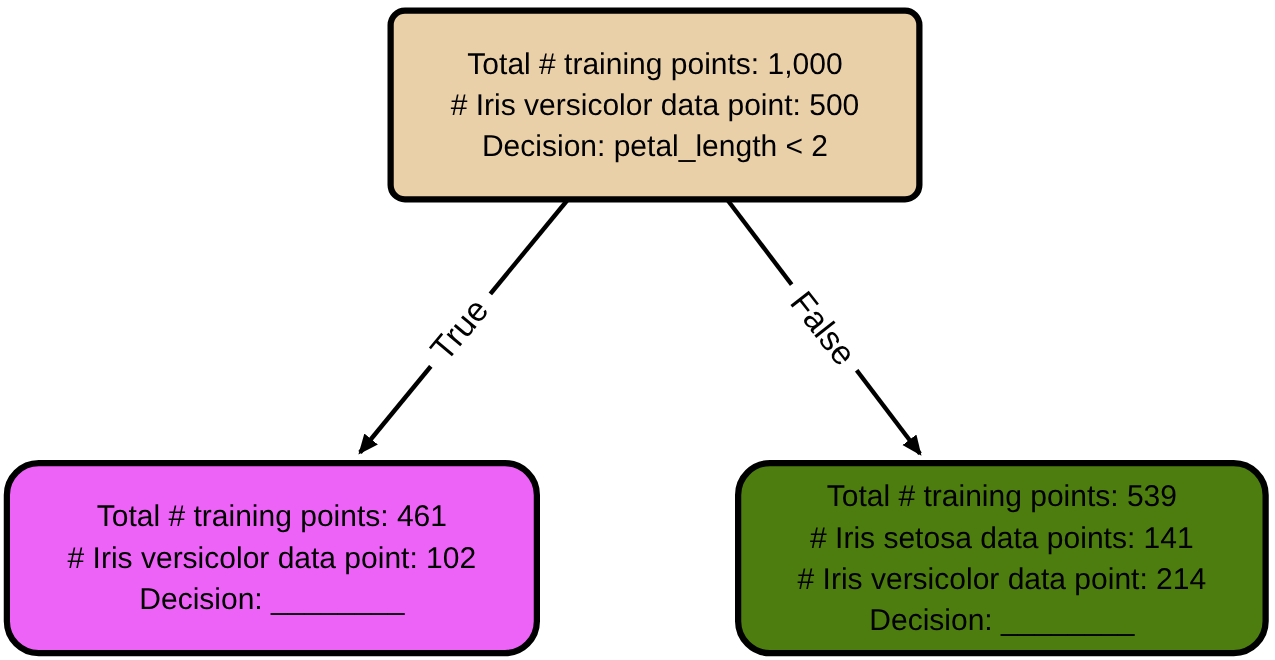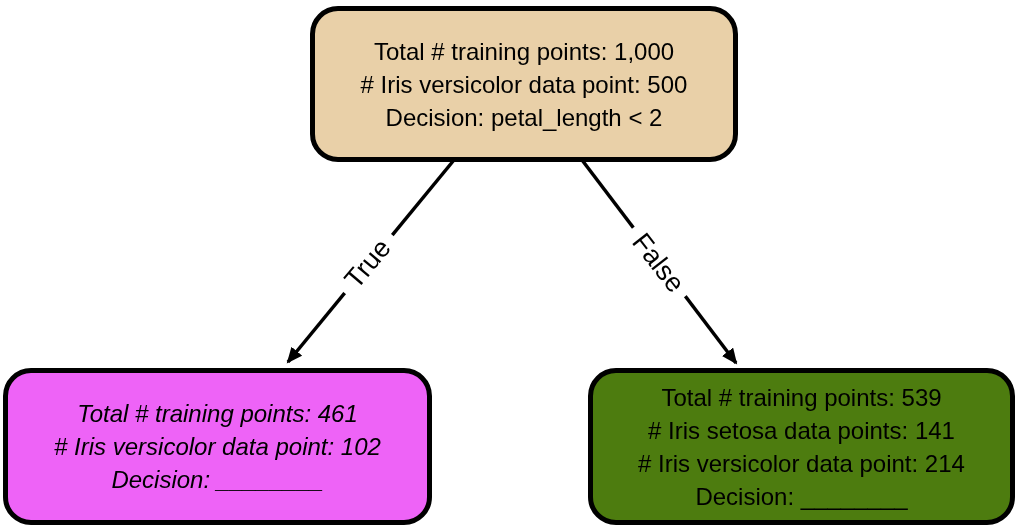--- a/index.html
+++ b/index.html
@@ -33,21 +33,21 @@
     border: 5px solid #000000;
     border-radius: 28px;
     display: flex;
     flex-direction: column;
     justify-content: center;
     align-items: center;
     text-align: center;
     font-size: 24px;
     line-height: 33px;
   }
-  #node-root  { left: 310px; top: 6px;   width: 428px; height: 156px; }
+  #node-root  { left: 310px; top: 6px;   width: 428px; height: 156px; border-radius: 14px; }
   #node-left  { left: 3px;   top: 368px; width: 429px; height: 157px; }
   #node-right { left: 588px; top: 368px; width: 427px; height: 157px; }
   .node-line { display: block; white-space: nowrap; }
   .edge-label {
     position: absolute;
     background: #ffffff;
     padding: 0 10px;
     font-size: 27px;
     white-space: nowrap;
   }
@@ -76,21 +76,21 @@
     <line class="edge-line" x1="454" y1="160" x2="288" y2="362" marker-end="url(#arrowhead)"></line>
     <line class="edge-line" x1="582" y1="160" x2="736" y2="363" marker-end="url(#arrowhead)"></line>
   </svg>
 
   <div class="node" id="node-root" style="background-color: rgb(233, 208, 168);">
     <span class="node-line">Total # training points: 1,000</span>
     <span class="node-line"># Iris versicolor data point: 500</span>
     <span class="node-line">Decision: petal_length &lt; 2</span>
   </div>
 
-  <div class="node" id="node-left" style="background-color: rgb(238, 99, 247); font-style: italic;">
+  <div class="node" id="node-left" style="background-color: rgb(238, 99, 247);">
     <span class="node-line">Total # training points: 461</span>
     <span class="node-line"># Iris versicolor data point: 102</span>
     <span class="node-line">Decision: ________</span>
   </div>
 
   <div class="node" id="node-right" style="background-color: #4d7c0f;">
     <span class="node-line">Total # training points: 539</span>
     <span class="node-line"># Iris setosa data points: 141</span>
     <span class="node-line"># Iris versicolor data point: 214</span>
     <span class="node-line">Decision: ________</span>

